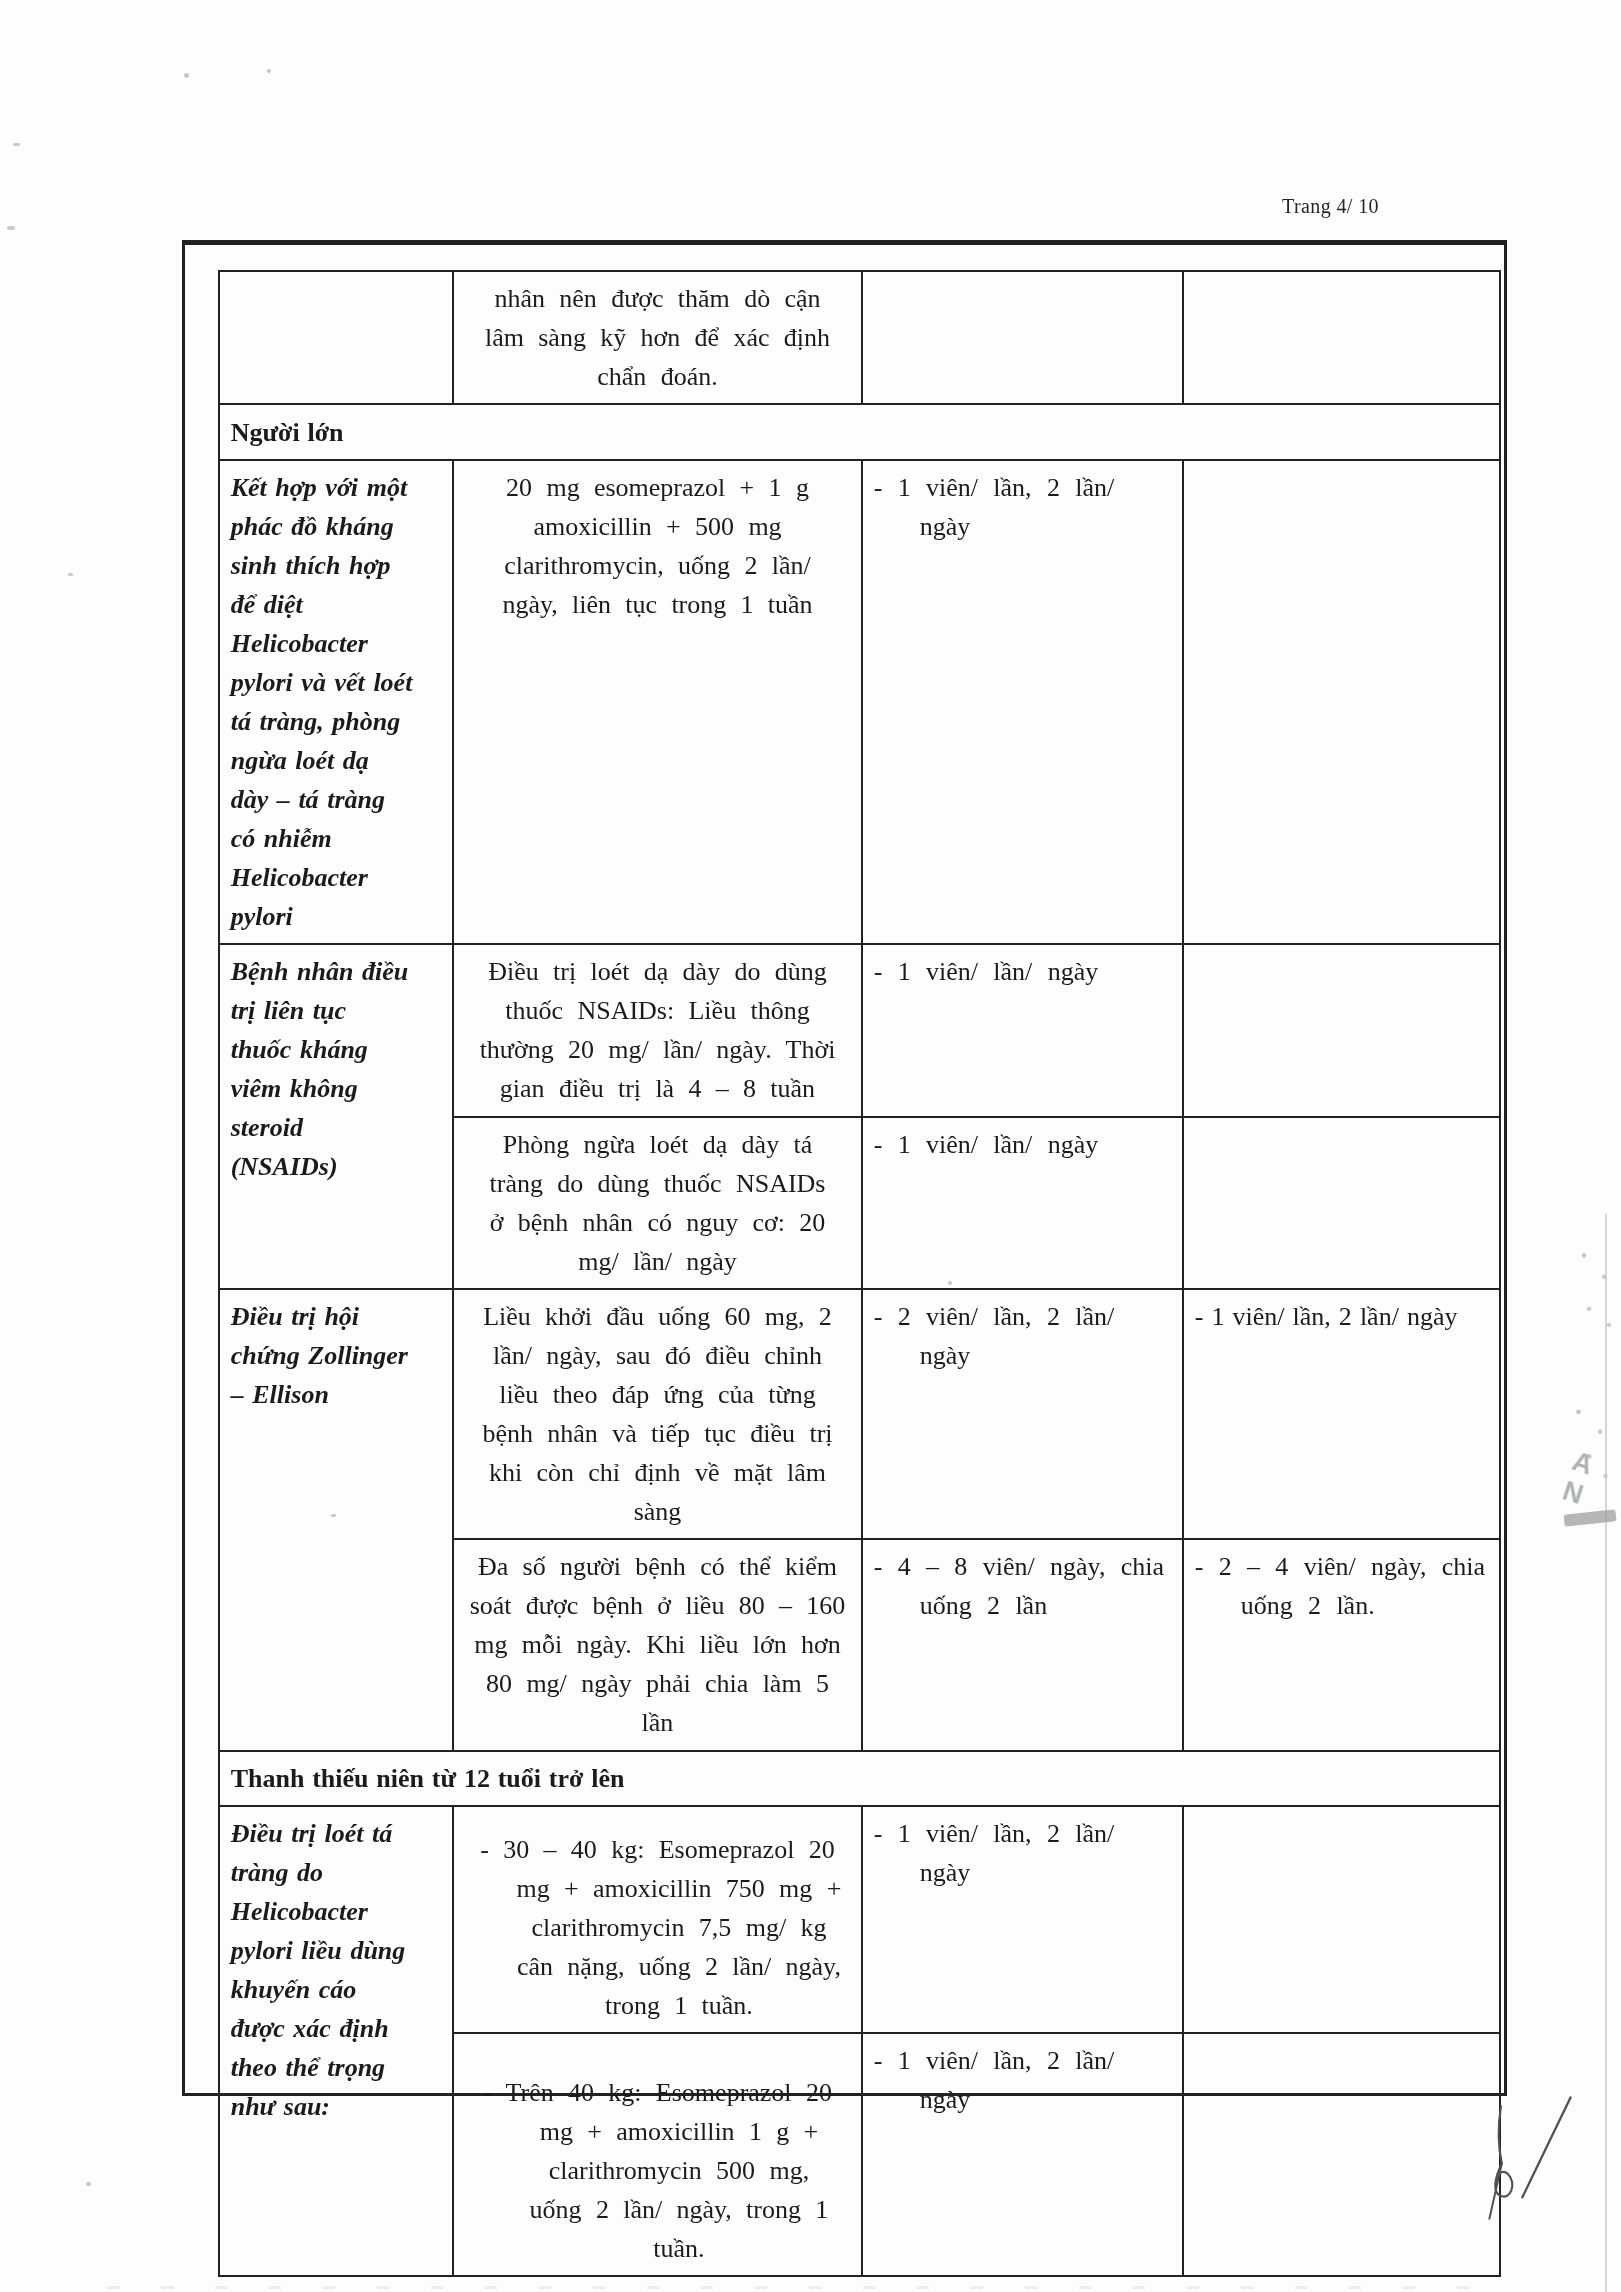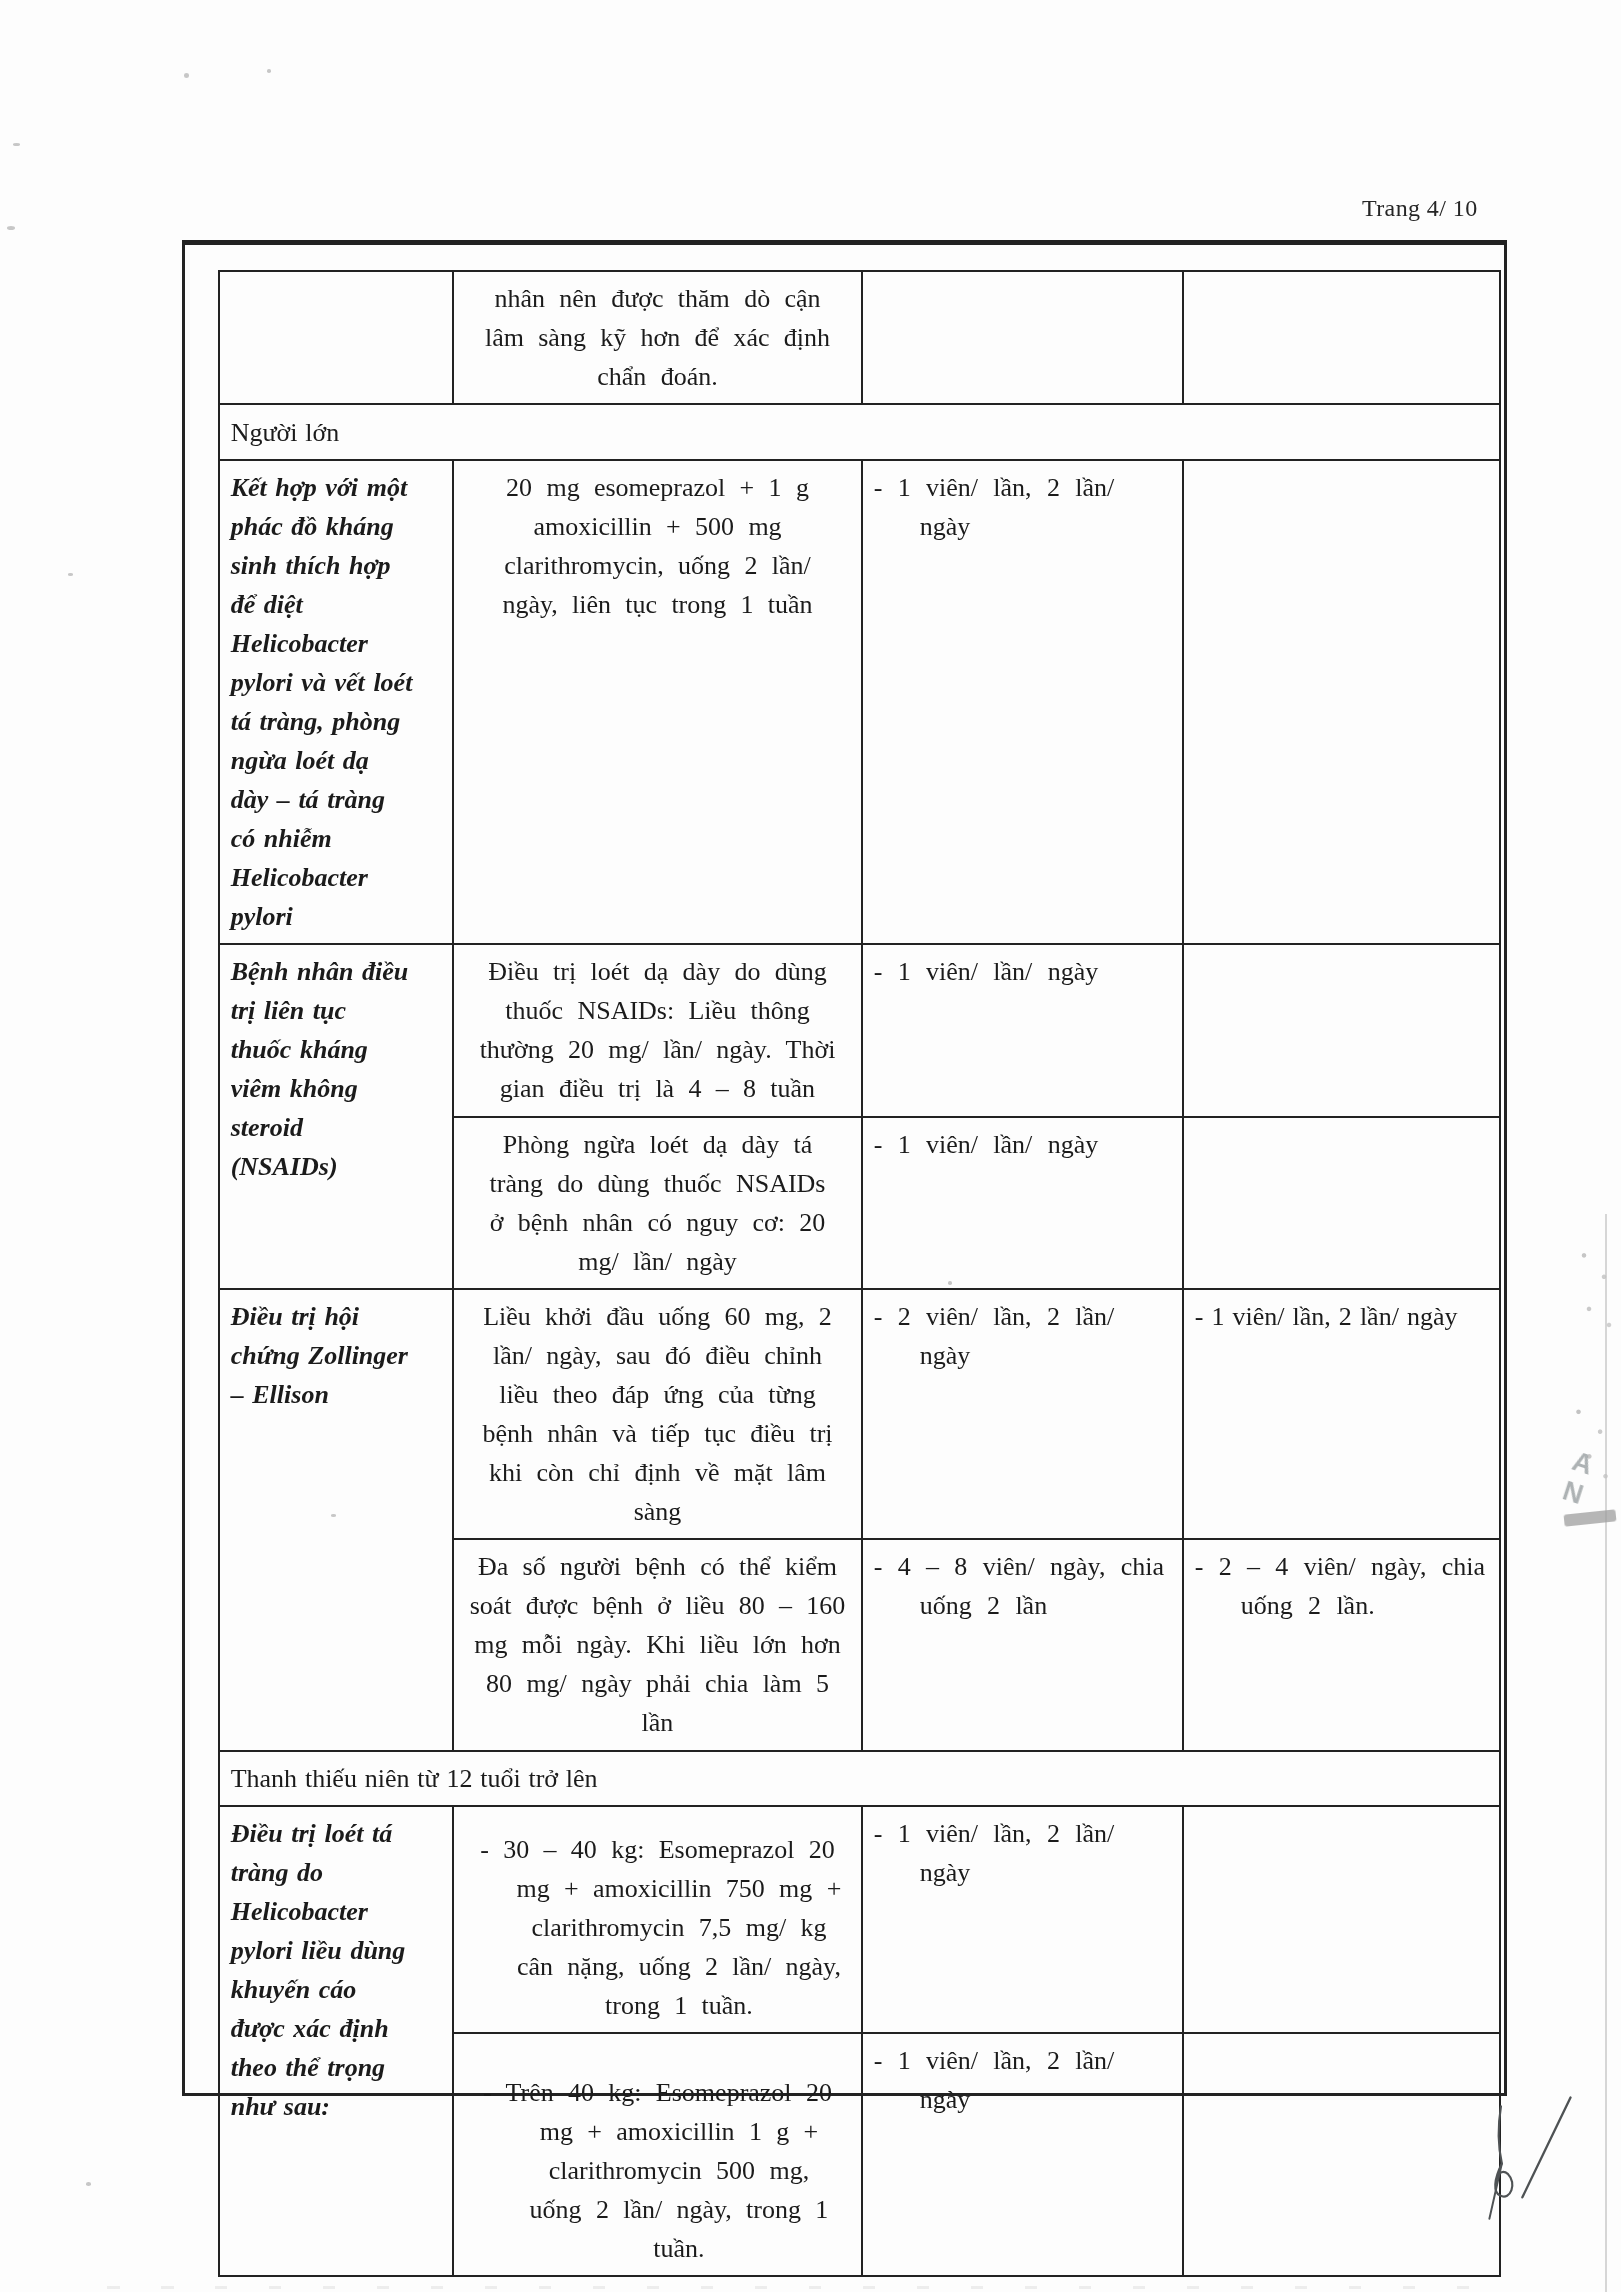--- a/index.html
+++ b/index.html
@@ -5,22 +5,22 @@
   html,body { margin:0; padding:0; background:#ffffff; }
   .page {
     position:relative;
     width:1622px; height:2293px;
     background:#fdfdfd;
     font-family:"Liberation Serif","DejaVu Serif",serif;
     color:#1b1b1b;
     overflow:hidden;
   }
   .page-num {
-    position:absolute; left:1362px; top:195px;
-    font-size:24px; letter-spacing:0.4px; color:#262626;
+    position:absolute; left:1282px; top:195px;
+    font-size:20px; letter-spacing:0.4px; color:#262626;
   }
   .outer-box {
     position:absolute; left:182px; top:240px;
     width:1325px; height:1856px;
     border:3.6px solid #222;
     border-top-width:5.4px;
     box-sizing:border-box;
   }
   table.dosage {
     position:absolute; left:218px; top:270px;
@@ -45,21 +45,21 @@
     word-spacing:0.08em;
     border-radius:15px;
   }
   td.vmid { vertical-align:middle; }
   td.r1c1 { line-height:34px; padding-top:12.5px; }
   td.desc { word-spacing:0.30em; padding-left:12.5px;text-align:center; }
   td.dose { word-spacing:0.34em; padding-top:30px; padding-left:12.5px;margin-top:46px; }
   td.dose2 { padding-top:27px; }
   td.tight { font-size:24.6px; word-spacing:0.06em; padding-left:10.7px; padding-right:5.4px; }
   td.band {
-    font-weight:normal; font-size:27px;
+    font-weight:bold; font-size:27px;
     padding:5.4px 5.4px 5.4px 12.5px;
     vertical-align:middle;
     word-spacing:0.05em;
   }
   
   .speck { position:absolute; background:#9a9a9a; border-radius:50%; opacity:0.55; }
   .edge-line { position:absolute; left:1605px; top:1214px; width:1.8px; height:1079px; background:#c4c4c4; opacity:0.7; }
   .stamp {
     position:absolute; color:#9aa0a2; opacity:0.8;
     font-family:"Liberation Sans",sans-serif;

